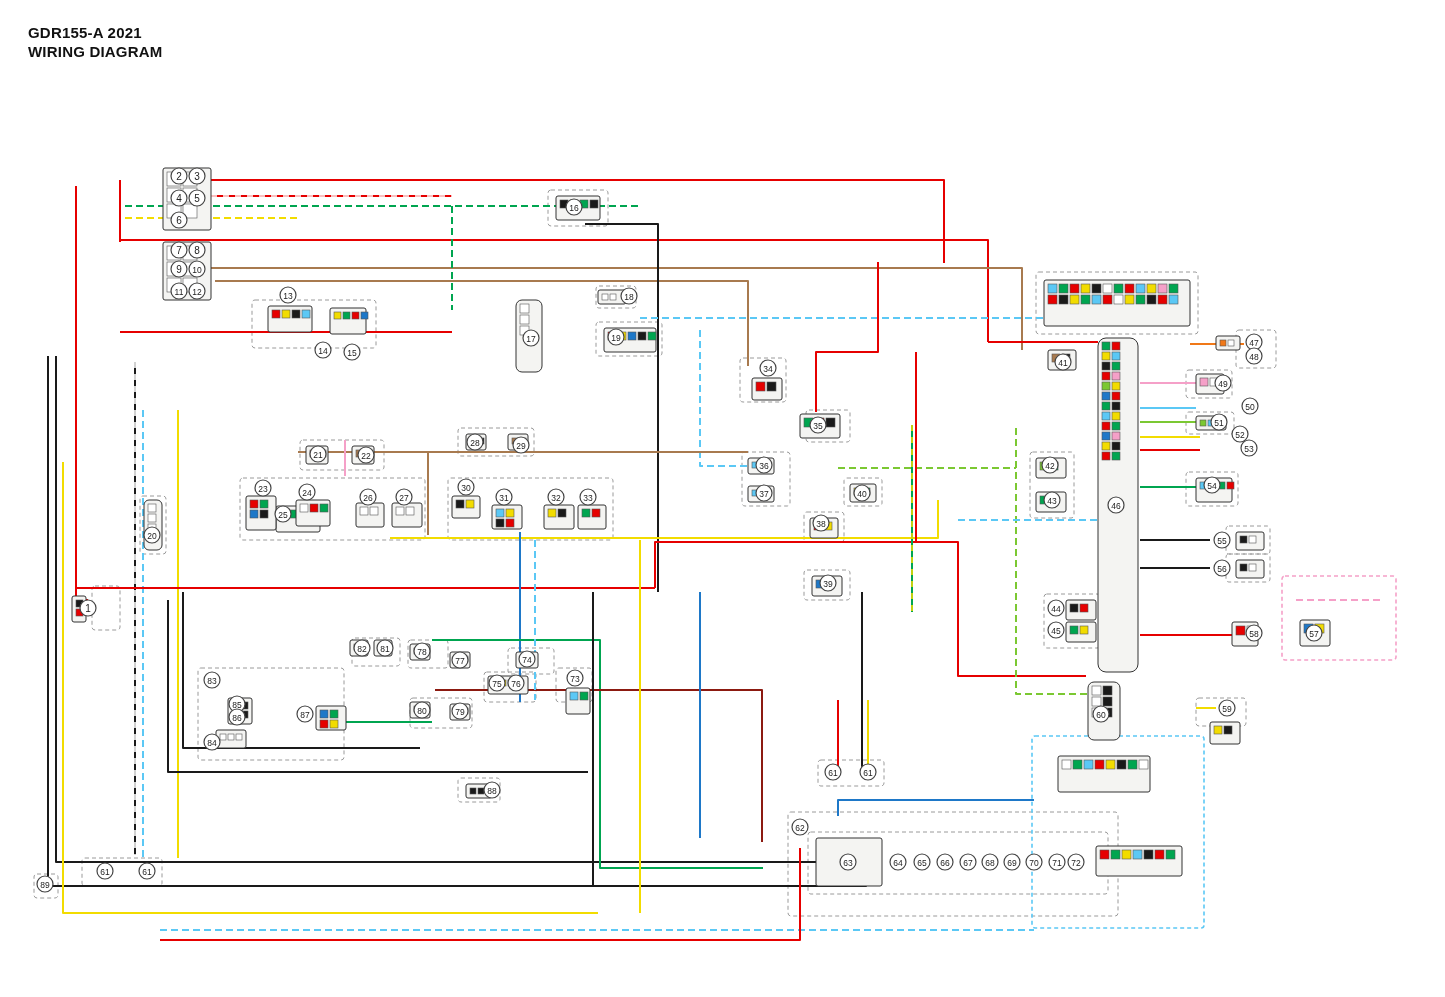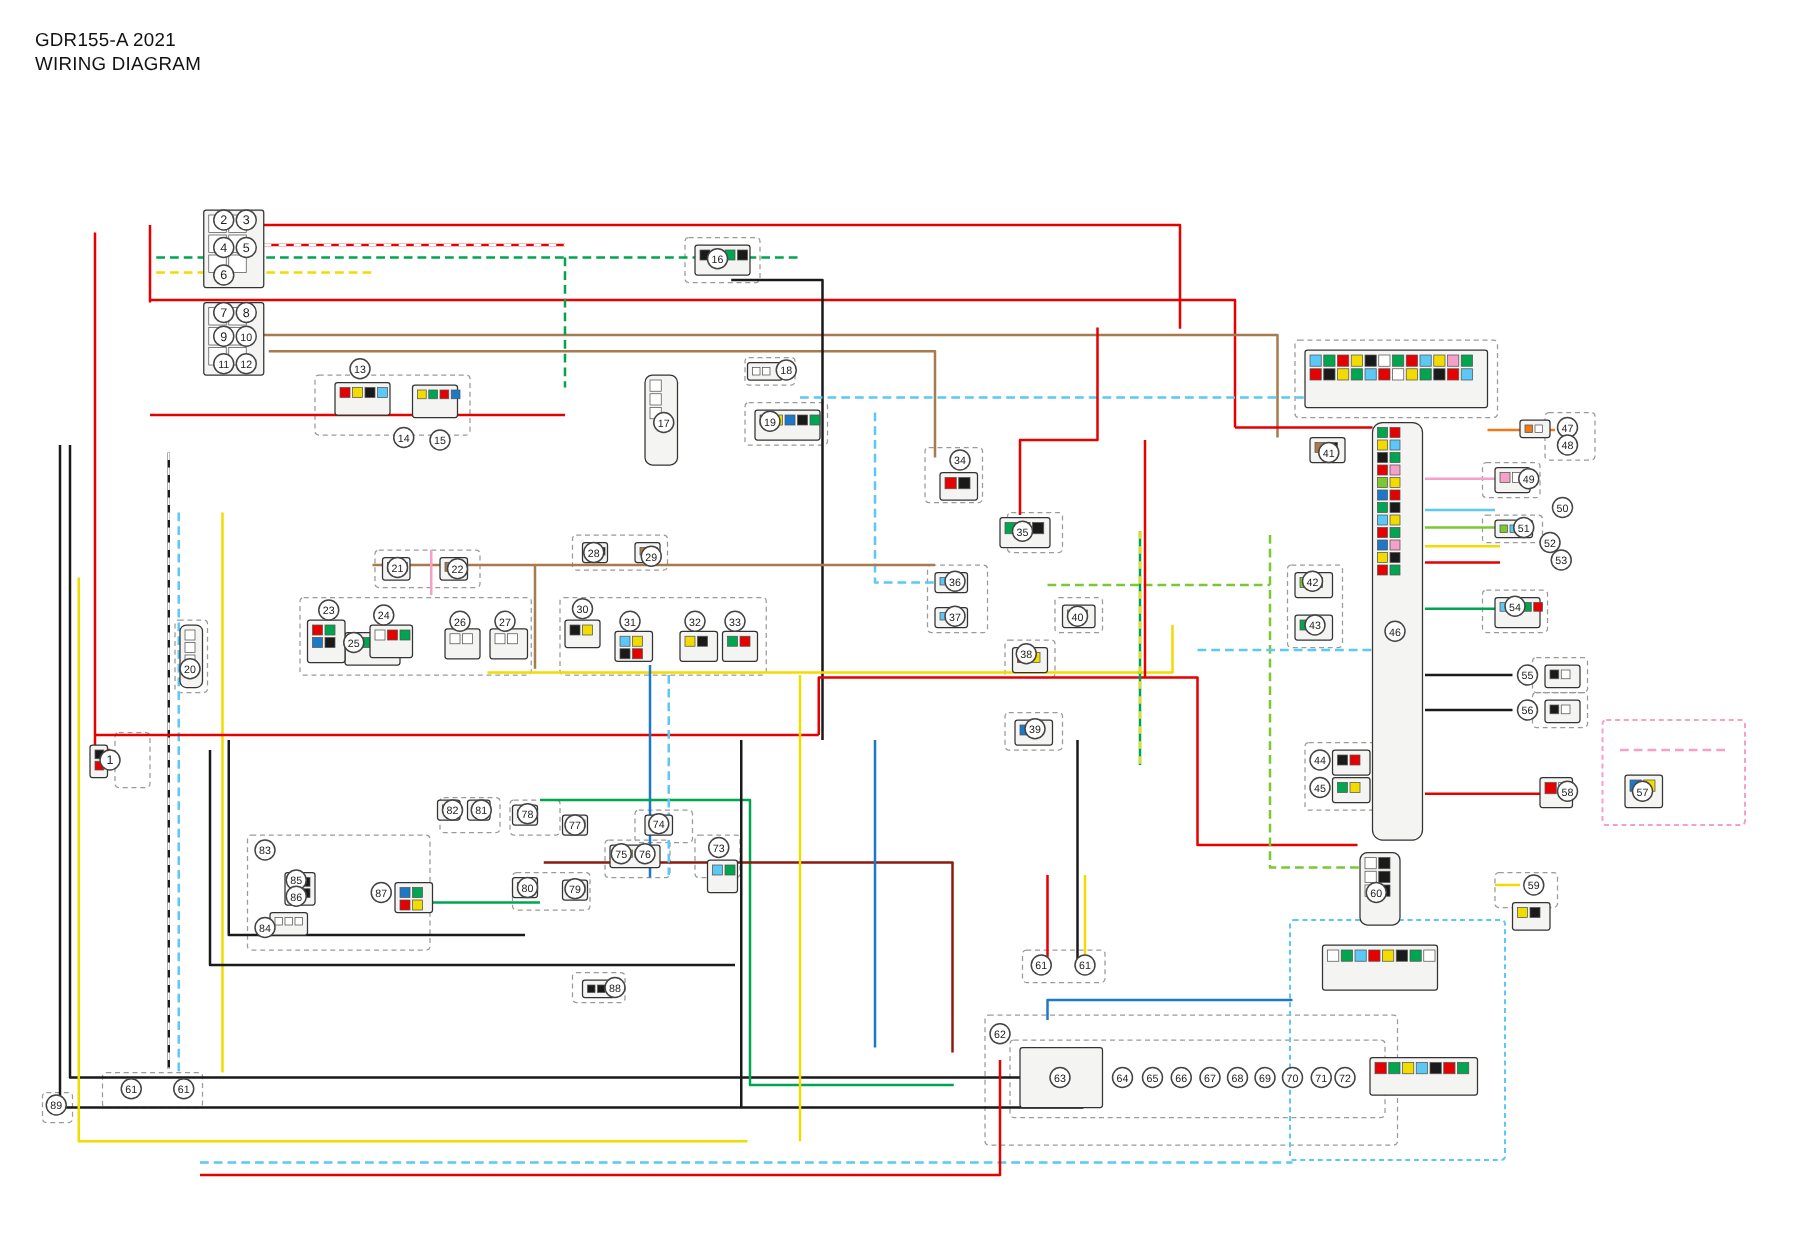--- a/index.html
+++ b/index.html
@@ -1,17 +1,17 @@
 <!DOCTYPE html>
 <html><head>
 <meta charset="utf-8">
 <style>
   html,body{margin:0;padding:0;background:#ffffff;font-family:"Liberation Sans",sans-serif;}
   .canvas{position:relative;width:1445px;height:997px;background:#ffffff;overflow:hidden;}
-  .title-block{position:absolute;left:28px;top:24px;color:#111;font-weight:normal;font-size:15px;line-height:1.25;letter-spacing:.2px;}
+  .title-block{position:absolute;left:28px;top:24px;color:#111;font-weight:bold;font-size:15px;line-height:1.25;letter-spacing:.2px;}
   svg{position:absolute;left:0;top:0;}
   svg text{font-family:"Liberation Sans",sans-serif;}
 </style>
 </head>
 <body>
 
 <div class="canvas">
   <svg id="diagram" width="1445" height="997" viewBox="0 0 1445 997">
       <rect x="240" y="478" width="185" height="62" rx="3" fill="none" stroke="#9a9a9a" stroke-width="1" stroke-dasharray="4 3"></rect>
       <rect x="448" y="478" width="165" height="62" rx="3" fill="none" stroke="#9a9a9a" stroke-width="1" stroke-dasharray="4 3"></rect>

